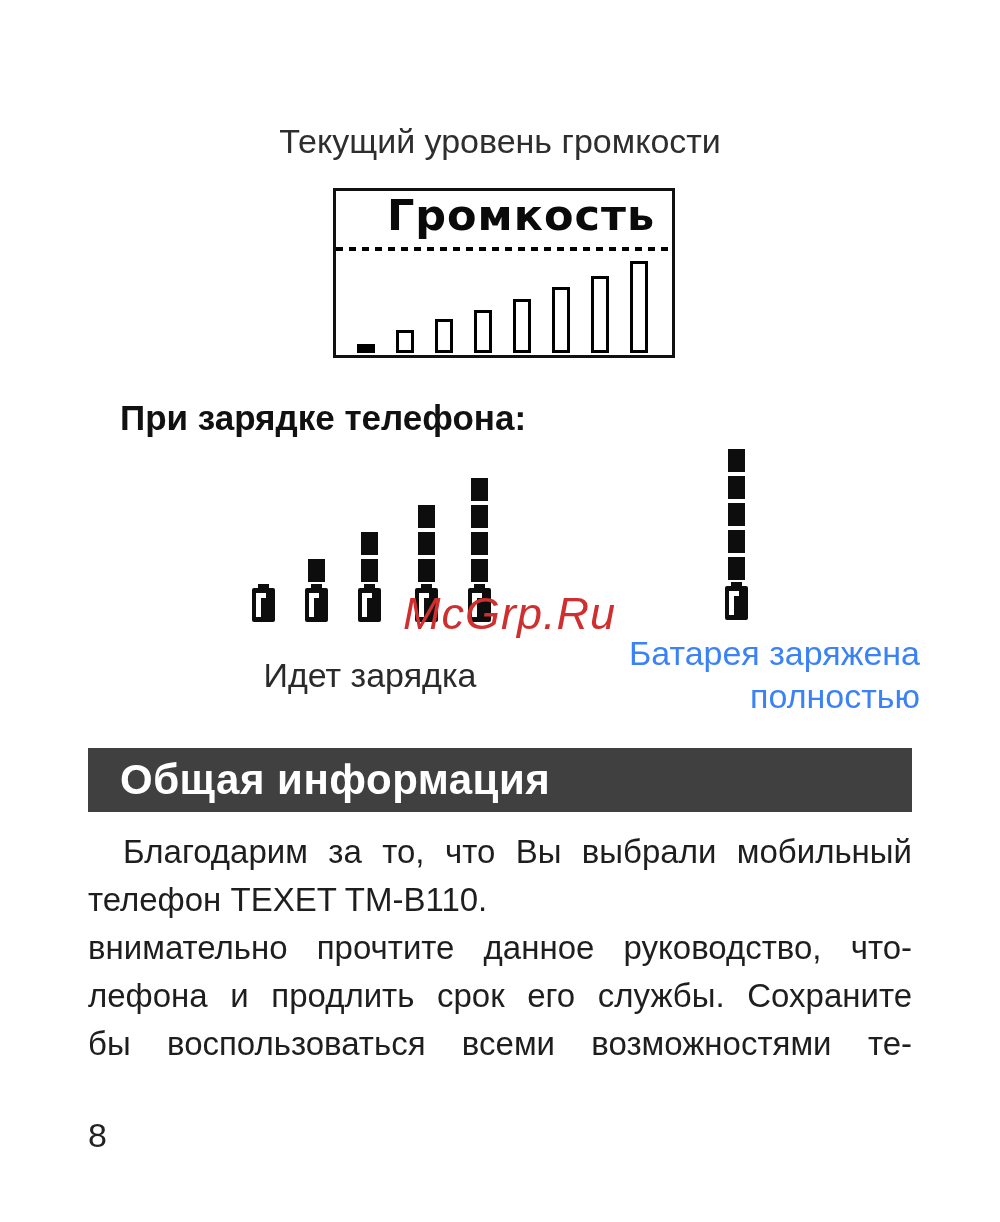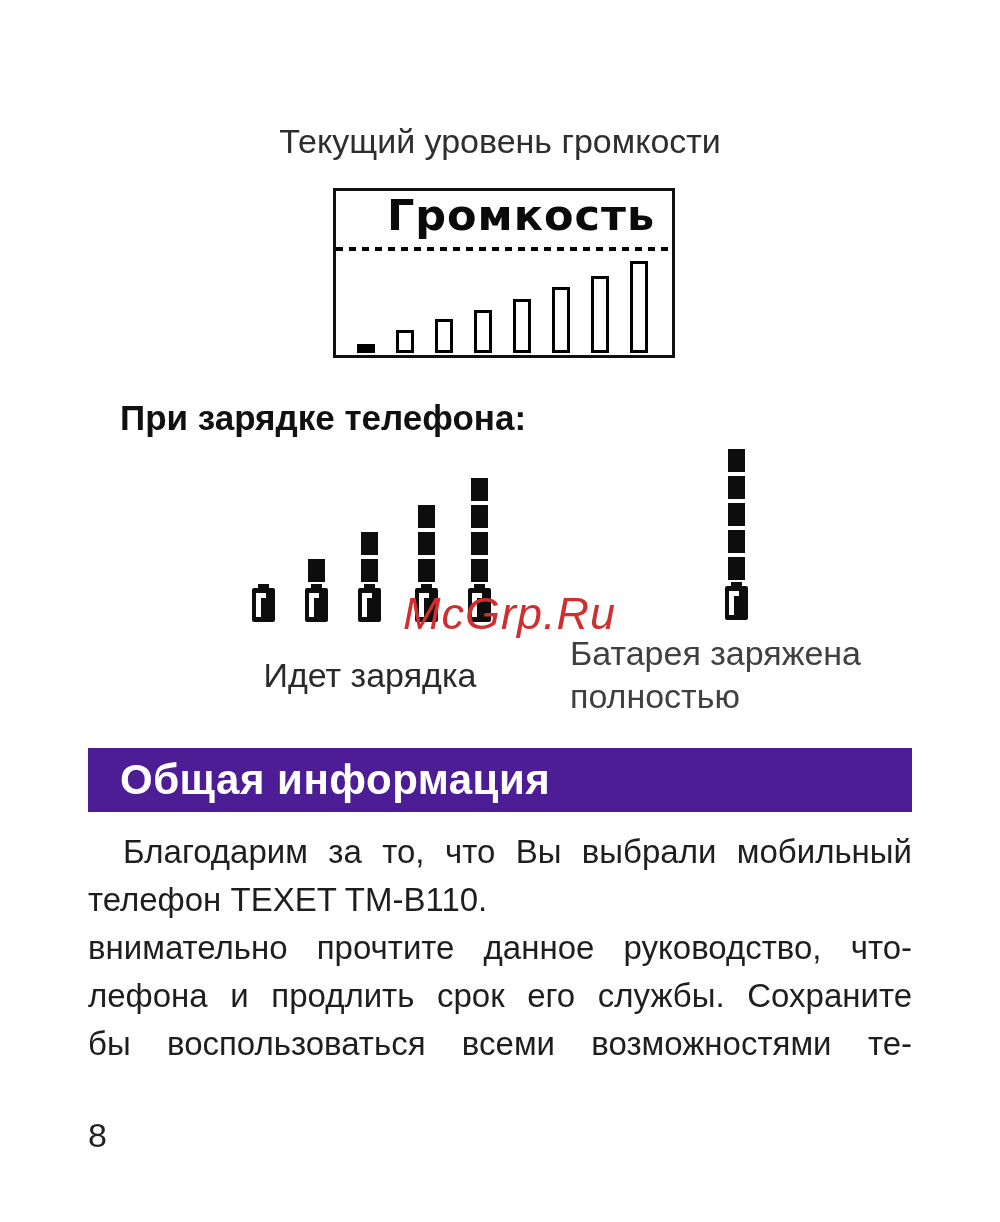--- a/index.html
+++ b/index.html
@@ -54,21 +54,21 @@
     position:absolute;left:403px;top:588px;
     font-size:45px;font-style:italic;font-weight:500;
     letter-spacing:1px;white-space:nowrap;z-index:5;
   }
   .label-charging{
     position:absolute;left:255px;top:632px;width:230px;
     text-align:center;font-size:34px;color:#2a2a2a;margin-top:24px;
   }
   .label-full{
     position:absolute;left:570px;top:632px;width:350px;
-    text-align:left;font-size:34px;color:#404040;line-height:43px;
+    text-align:right;font-size:34px;color:#3b82f6;line-height:43px;
   }
   
   .section-bar{
     position:absolute;left:88px;top:748px;width:824px;height:64px;
     display:flex;align-items:center;
   }
   .section-bar-title{
     padding-left:32px;color:#ffffff;font-size:42px;font-weight:bold;
     letter-spacing:.5px;
   }
@@ -170,21 +170,21 @@
 
   <div class="watermark" style="color: rgb(207, 47, 47);">McGrp.Ru</div>
 
   <div class="label-charging">Идет зарядка</div>
 
   <div class="label-full">
     <div>Батарея заряжена</div>
     <div>полностью</div>
   </div>
 
-  <div class="section-bar" id="sectionBar" style="background: #4c1d95;">
+  <div class="section-bar" id="sectionBar" style="background: #404040;">
     <div class="section-bar-title">Общая информация</div>
   </div>
 
   <div class="body-text">
     <div class="body-line jl indent">Благодарим за то, что Вы выбрали мобильный</div>
     <div class="body-line">телефон TEXET TM-B110.</div>
     <div class="body-line jl">внимательно прочтите данное руководство, что-</div>
     <div class="body-line jl">лефона и продлить срок его службы. Сохраните</div>
     <div class="body-line jl">бы воспользоваться всеми возможностями те-</div>
   </div>

